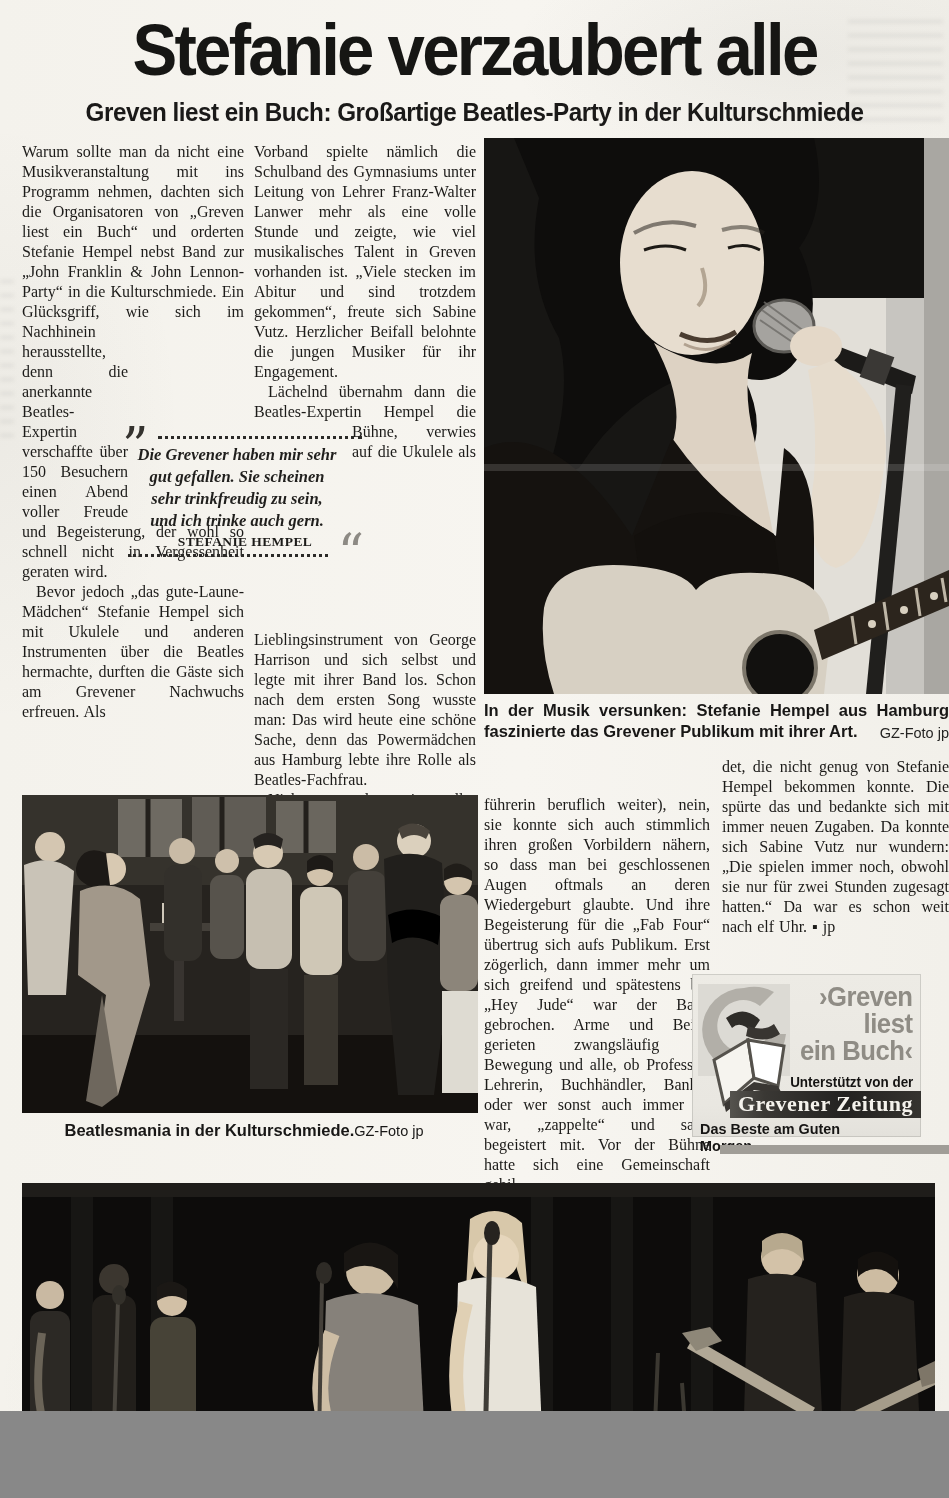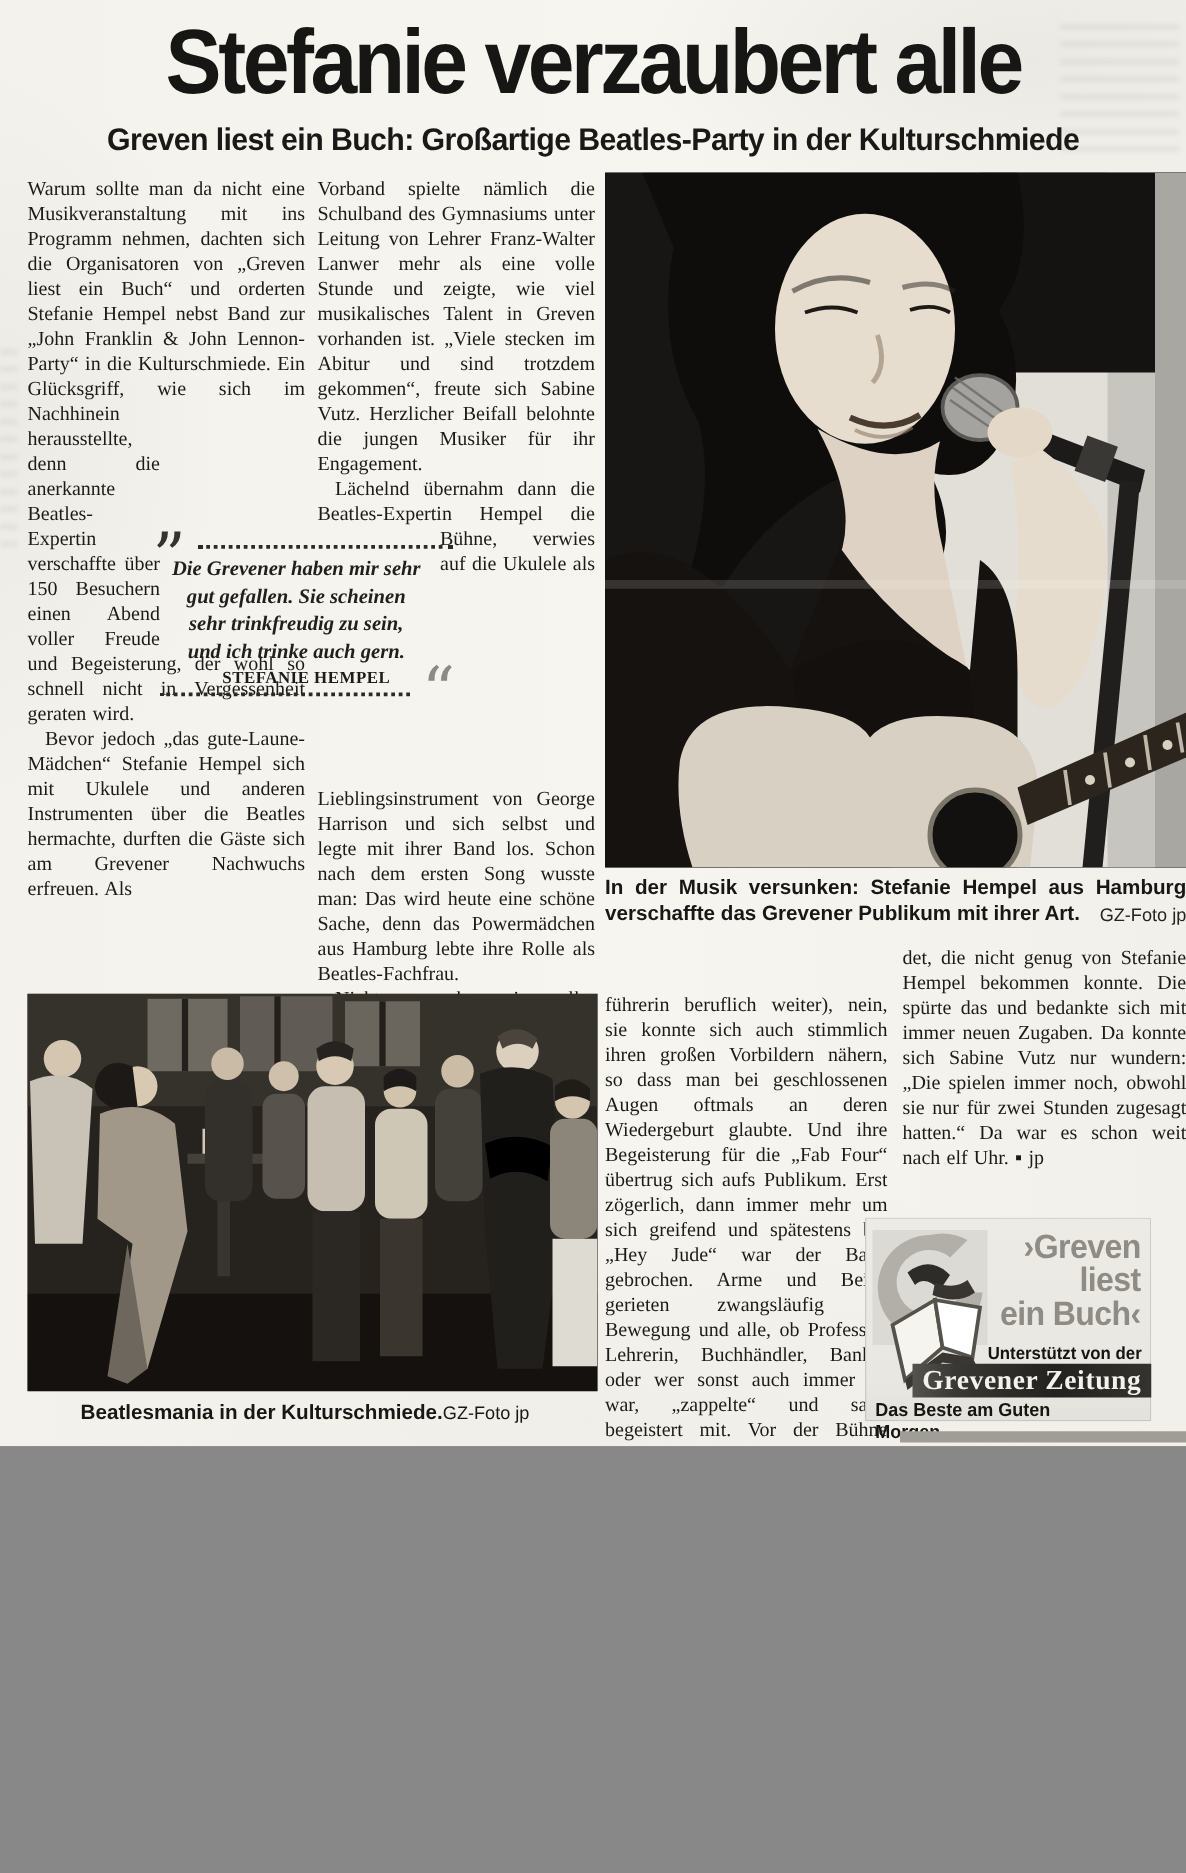--- a/index.html
+++ b/index.html
@@ -1,17 +1,17 @@
 <!DOCTYPE html>
 <html lang="de"><head>
 <meta charset="utf-8">
 <style>
   html,body{margin:0;padding:0;background:#888;}
   .page{
-    position:relative;width:949px;height:1157px;margin:0 auto;
+    position:relative;width:949px;height:1411px;margin:0 auto;
     background:
       radial-gradient(ellipse 500px 200px at 85% 4%, rgba(120,120,115,.07), transparent 60%),
       radial-gradient(ellipse 300px 500px at 0% 30%, rgba(110,110,105,.06), transparent 60%),
       radial-gradient(ellipse 700px 300px at 50% 98%, rgba(120,120,110,.05), transparent 70%),
       linear-gradient(90deg,#f4f2ec 0%,#f7f5f0 55%,#f2f0ea 100%);
     overflow:hidden;
     font-family:"Liberation Serif", serif;
     color:#1c1b19;
   }
   
@@ -180,21 +180,21 @@
       <circle cx="388" cy="486" r="4" fill="#d8d0c0"></circle>
         <circle cx="420" cy="472" r="4" fill="#d8d0c0"></circle>
         <circle cx="450" cy="458" r="4" fill="#d8d0c0"></circle>
       <path d="M334,500 L465,442 M336,508 L465,452" stroke="#9a public2928e" stroke-width="1" opacity=".7"></path>
 
       <rect x="0" y="326" width="465" height="7" fill="#ffffff" opacity=".14"></rect>
     </svg>
   </div>
 
   <div class="caption" style="left:484px;top:700px;width:465px;height:44px;">
-    <span>In der Musik versunken: Stefanie Hempel aus Hamburg verschaffte das Grevener Publikum mit ihrer Art.</span>
+    <span>In der Musik versunken: Stefanie Hempel aus Hamburg faszinierte das Grevener Publikum mit ihrer Art.</span>
     <span class="credit">GZ-Foto jp</span>
   </div>
 
   <div class="col" style="left:484px;top:757px;width:226px;height:404px;overflow:hidden;margin-top:38px;">
     <p>führerin beruflich weiter), nein, sie konnte sich auch stimmlich ihren großen Vorbildern nähern, so dass man bei geschlossenen Augen oftmals an deren Wiedergeburt glaubte. Und ihre Begeisterung für die „Fab Four“ übertrug sich aufs Publikum. Erst zögerlich, dann immer mehr um sich greifend und spätestens bei „Hey Jude“ war der Bann gebrochen. Arme und Beine gerieten zwangsläufig in Bewegung und alle, ob Professor, Lehrerin, Buchhändler, Banker oder wer sonst auch immer da war, „zappelte“ und sang begeistert mit. Vor der Bühne hatte sich eine Gemeinschaft gebil-</p>
   </div>
 
   <div class="col" style="left:722px;top:757px;width:227px;height:220px;">
     <p>det, die nicht genug von Stefanie Hempel bekommen konnte. Die spürte das und bedankte sich mit immer neuen Zugaben. Da konnte sich Sabine Vutz nur wundern: „Die spielen immer noch, obwohl sie nur für zwei Stunden zugesagt hatten.“ Da war es schon weit nach elf Uhr. ▪ jp</p>
   </div>

